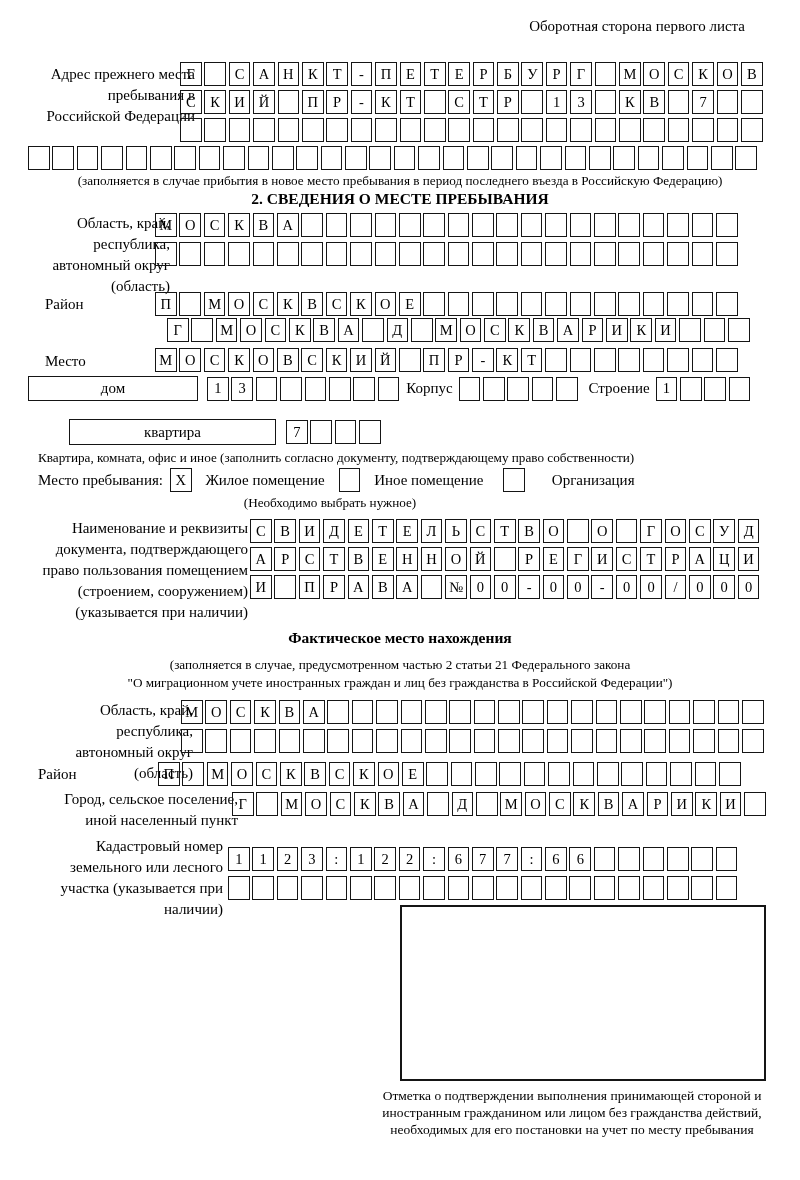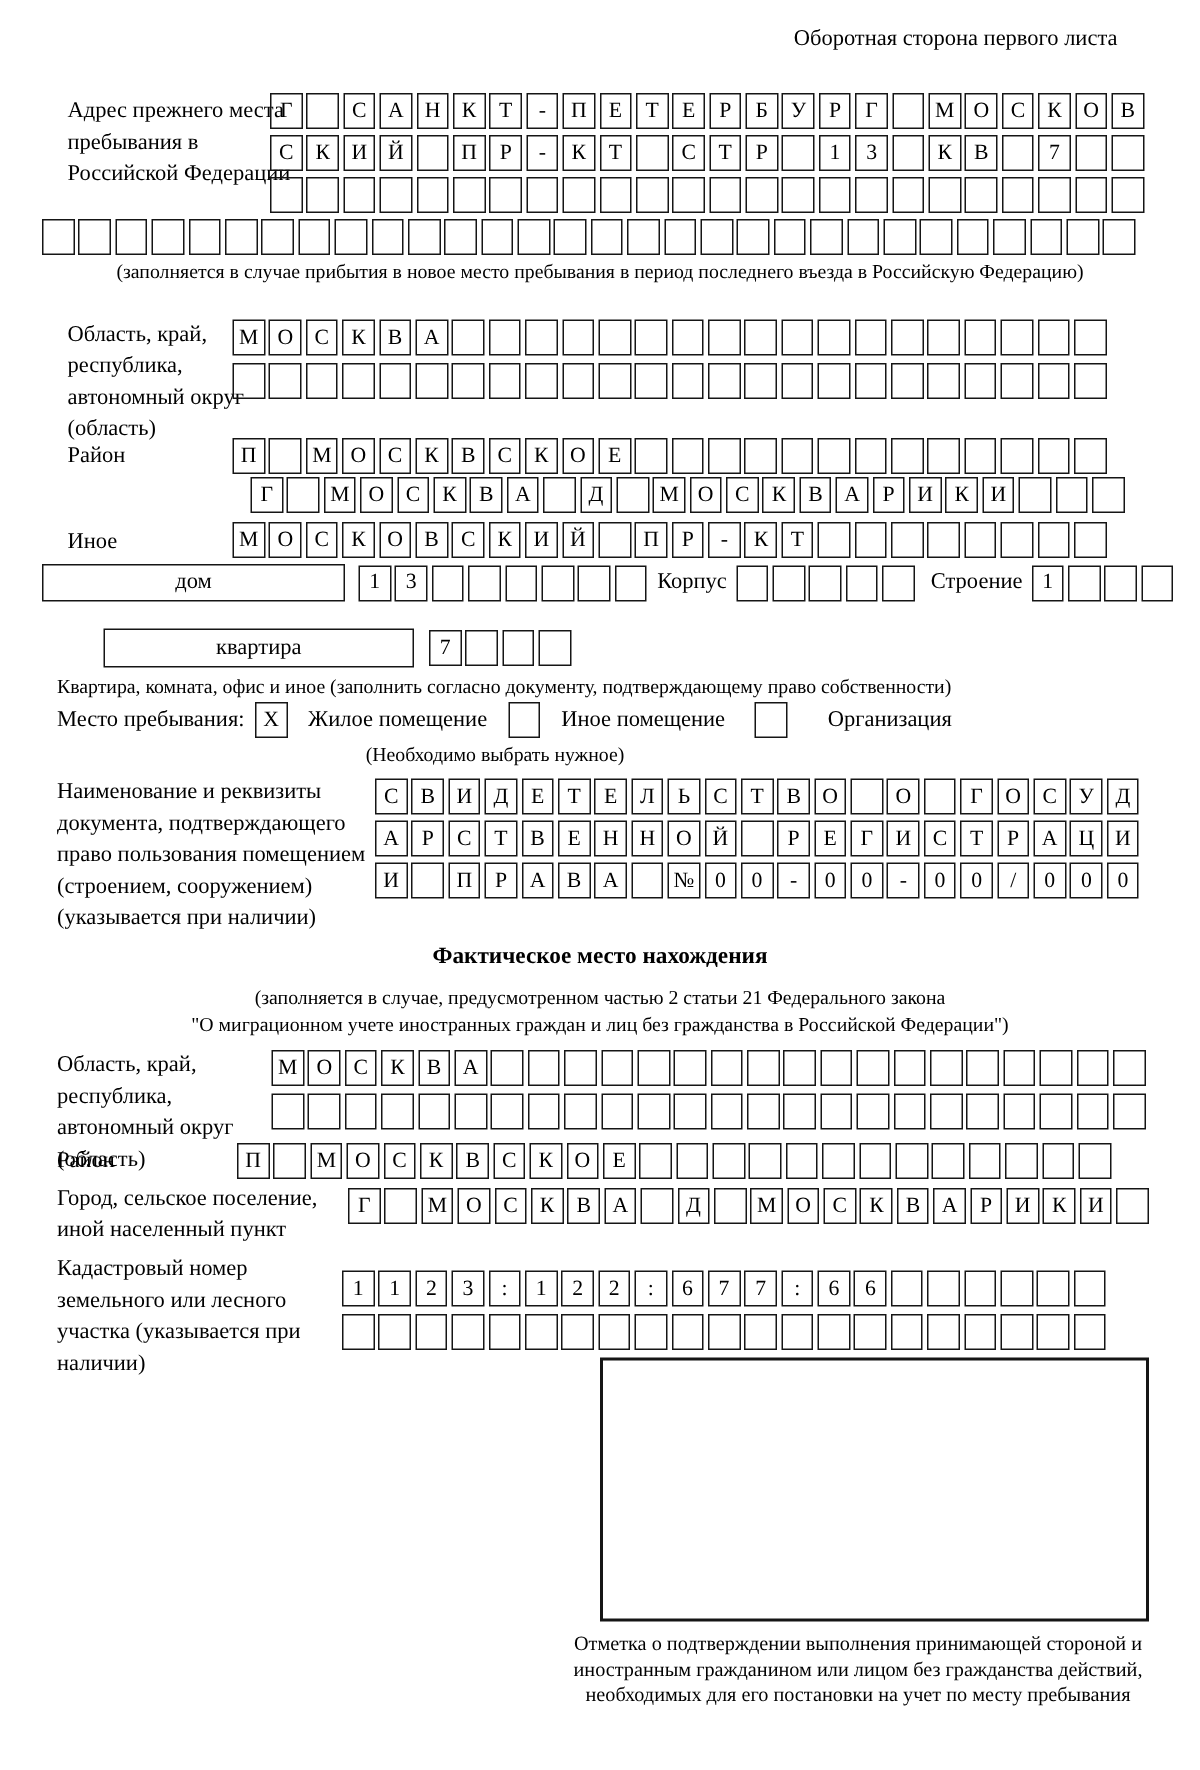--- a/index.html
+++ b/index.html
@@ -1,18 +1,18 @@
 <!DOCTYPE html>
 <html><head>
 <meta charset="utf-8">
 <style>
   html,body { margin:0; padding:0; background:#fff; }
   .page { position:relative; width:800px; height:1180px; background:#fff; color:#000;
           font-family:"Liberation Serif","DejaVu Serif",serif; overflow:hidden; }
-  .abs { position:absolute; }
+  .abs { position:absolute;text-align:right; }
   .lbl { font-size:15px; line-height:21px; }
   .caption { font-size:13.2px; line-height:16px; }
   .title { font-weight:bold; font-size:15.5px; text-align:center; width:100%; }
   .grid { display:flex; }
   .cell { flex:none; width:21.6px; height:24px; border:1.6px solid #151515; margin-right:2.8px;
           box-sizing:border-box; display:flex; align-items:center; justify-content:center;
           font-size:14.5px; line-height:1; }
   .rect { border:1.6px solid #151515; box-sizing:border-box; height:25px;
           display:flex; align-items:center; justify-content:center; font-size:15px; }
   .flexrow { display:flex; align-items:center; }
@@ -133,20 +133,21 @@
       <span class="cell"></span>
       <span class="cell"></span>
       <span class="cell"></span>
       <span class="cell"></span>
       <span class="cell"></span>
       <span class="cell"></span>
       <span class="cell"></span>
     </div>
   <div class="abs caption center" style="left:0; top:173px; width:100%;">(заполняется в случае прибытия в новое место пребывания в период последнего въезда в Российскую Федерацию)</div>
 
+  <div class="abs title" style="left:0; top:190px;">2. СВЕДЕНИЯ О МЕСТЕ ПРЕБЫВАНИЯ</div>
 
   <div class="abs lbl" style="left:45px; top:213px; width:125px;">Область, край, республика, автономный округ (область)</div>
   <div class="abs grid" style="left:155px; top:213px;">
       <span class="cell">М</span>
       <span class="cell">О</span>
       <span class="cell">С</span>
       <span class="cell">К</span>
       <span class="cell">В</span>
       <span class="cell">А</span>
       <span class="cell"></span>
@@ -243,21 +244,21 @@
       <span class="cell">А</span>
       <span class="cell">Р</span>
       <span class="cell">И</span>
       <span class="cell">К</span>
       <span class="cell">И</span>
       <span class="cell"></span>
       <span class="cell"></span>
       <span class="cell"></span>
     </div>
 
-  <div class="abs lbl" style="left:45px; top:351px;">Иное</div>
+  <div class="abs lbl" style="left:45px; top:351px;">Место</div>
   <div class="abs grid" style="left:155px; top:348px;">
       <span class="cell">М</span>
       <span class="cell">О</span>
       <span class="cell">С</span>
       <span class="cell">К</span>
       <span class="cell">О</span>
       <span class="cell">В</span>
       <span class="cell">С</span>
       <span class="cell">К</span>
       <span class="cell">И</span>
@@ -272,21 +273,21 @@
       <span class="cell"></span>
       <span class="cell"></span>
       <span class="cell"></span>
       <span class="cell"></span>
       <span class="cell"></span>
       <span class="cell"></span>
       <span class="cell"></span>
     </div>
 
   <div class="abs flexrow" style="left:28px; top:376px;">
-    <div class="rect" style="width:202px;">дом</div>
+    <div class="rect" style="width:170px;">дом</div>
     <div class="grid" style="margin-left:9px;">
         <span class="cell">1</span>
         <span class="cell">3</span>
         <span class="cell"></span>
         <span class="cell"></span>
         <span class="cell"></span>
         <span class="cell"></span>
         <span class="cell"></span>
         <span class="cell"></span>
       </div>

